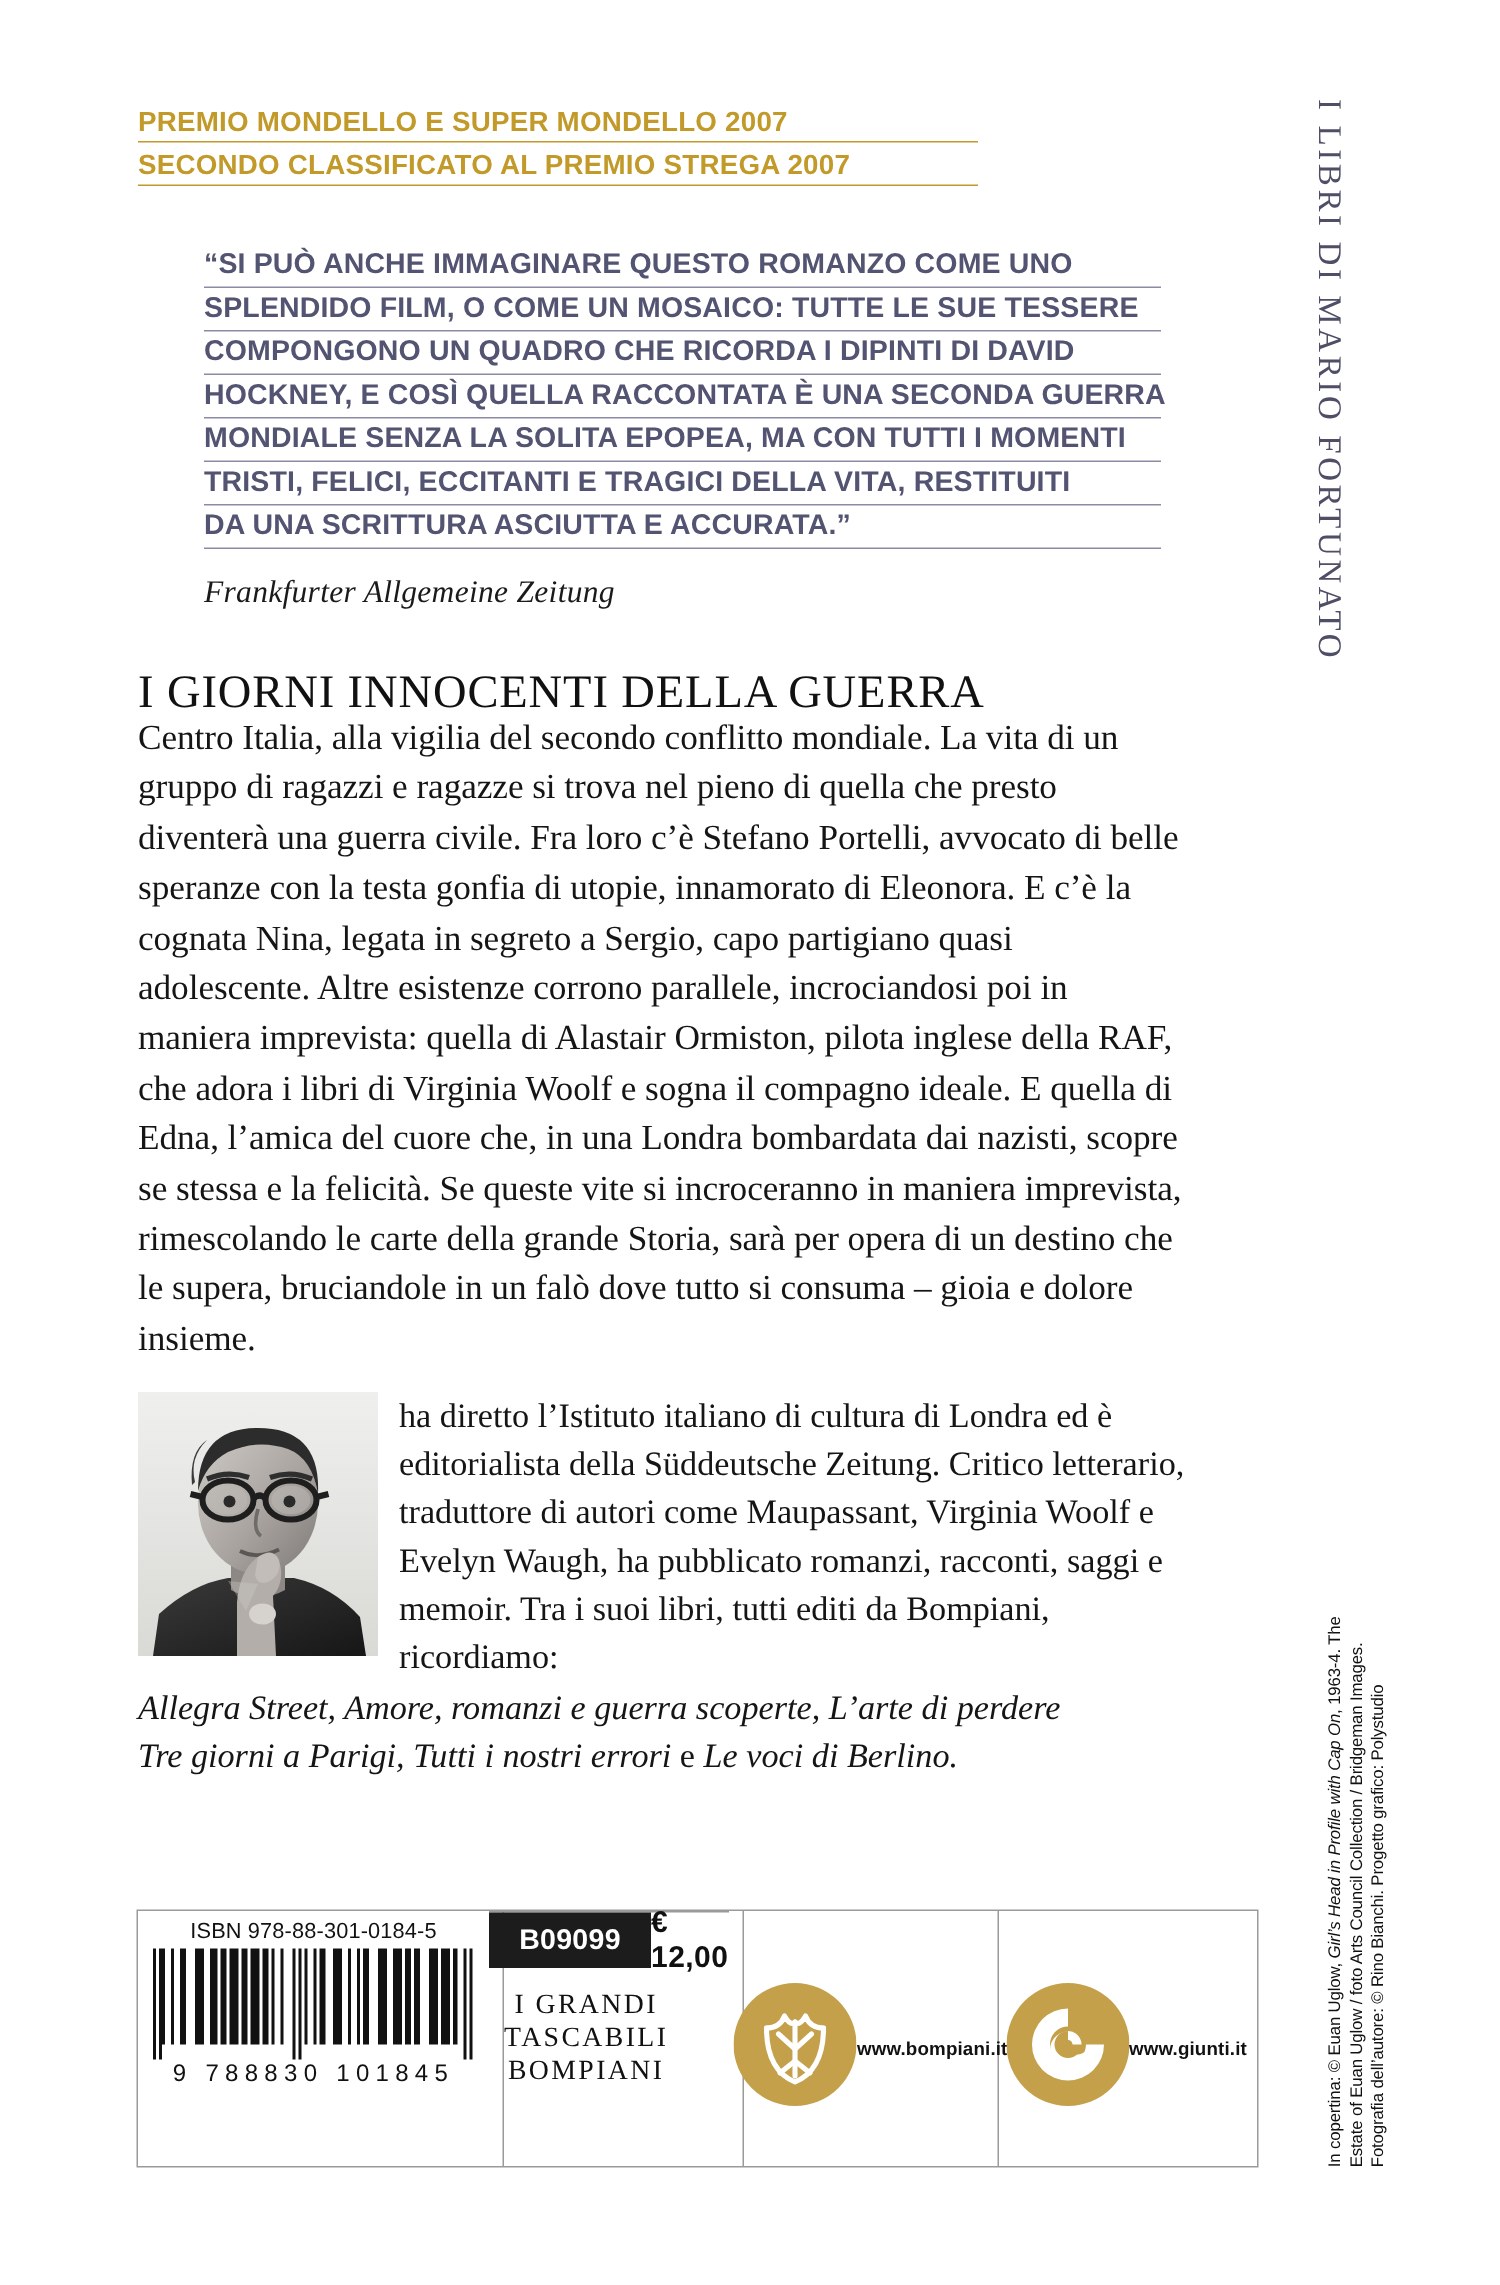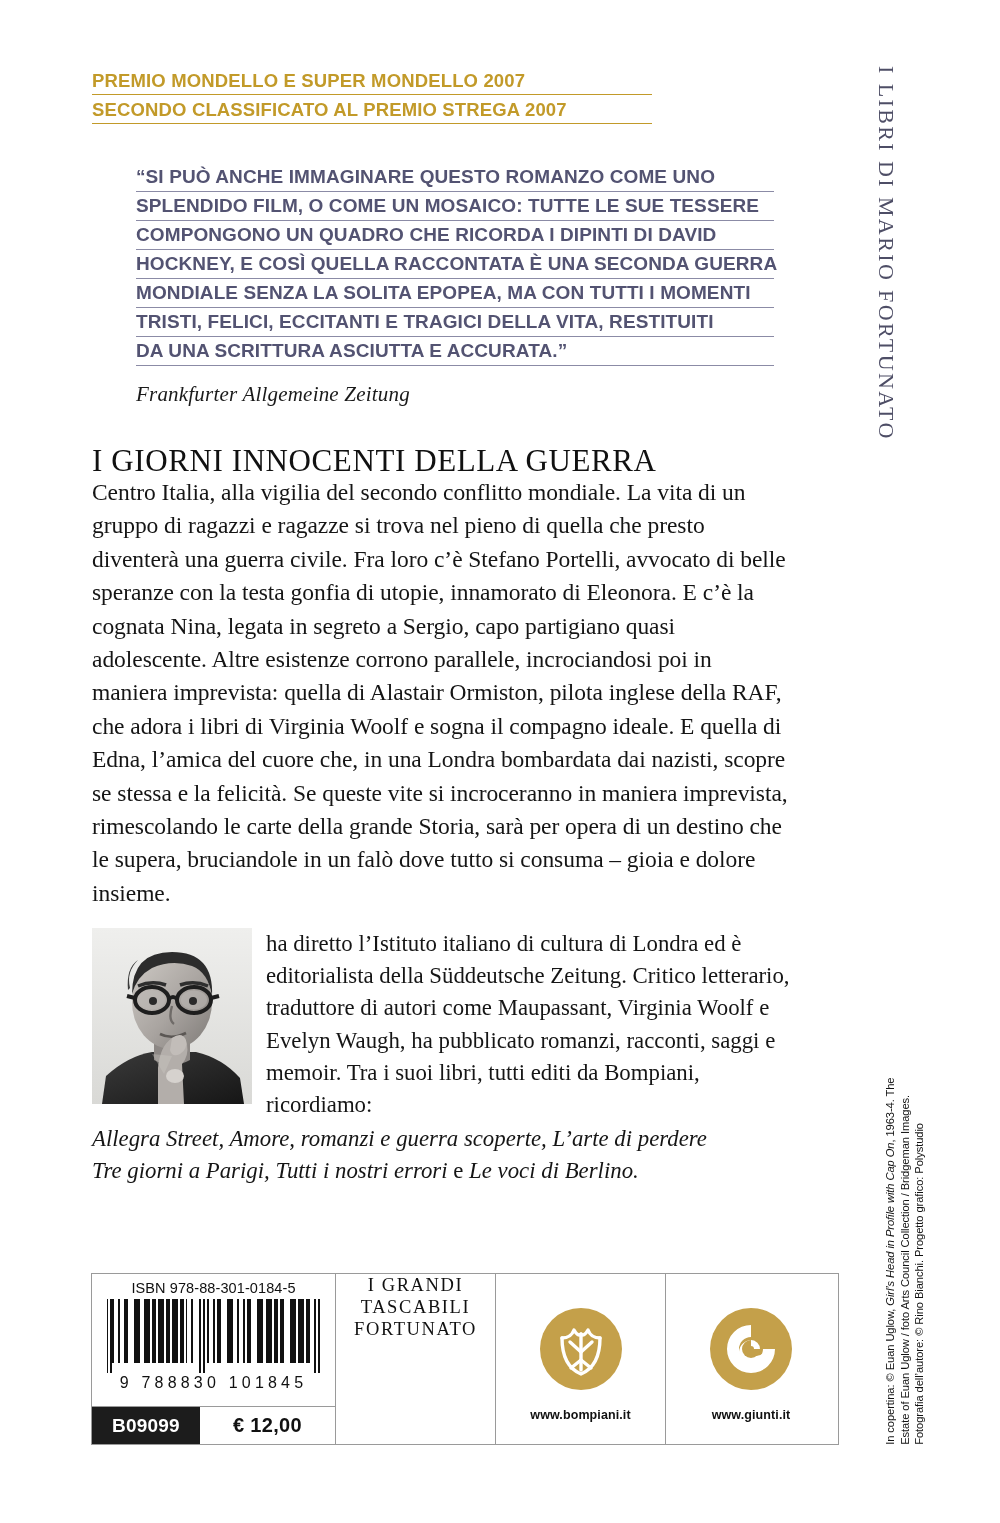--- a/index.html
+++ b/index.html
@@ -188,21 +188,21 @@
     width: 748px;
     height: 172px;
     display: flex;
     border: 1px solid #9a9a9a;
     background: #ffffff;
   }
   .panel-cell {
     border-right: 1px solid #9a9a9a;
     position: relative;
     display: flex;
-    flex-direction: column;
+    flex-direction: row;
   }
   .panel-cell:last-child { border-right: none; }
 
   .cell-barcode { width: 244px; }
   .cell-series  { width: 160px; align-items: center; justify-content: flex-start; }
   .cell-bomp    { width: 170px; align-items: center; justify-content: center; }
   .cell-giunti  { width: 170px; align-items: center; justify-content: center; }
 
   .barcode-area {
     flex: 1 1 auto;
@@ -458,21 +458,21 @@
       <div class="price-row">
         <div class="code-box">B09099</div>
         <div class="price-box">€ 12,00</div>
       </div>
     </div>
 
     <div class="panel-cell cell-series">
       <div class="series-name">
         <div>I  GRANDI</div>
         <div>TASCABILI</div>
-        <div>FORTUNATO</div>
+        <div>BOMPIANI</div>
       </div>
     </div>
 
     <div class="panel-cell cell-bomp">
       <div class="logo-roundel">
         <svg width="82" height="82" viewBox="0 0 82 82" xmlns="http://www.w3.org/2000/svg" aria-hidden="true">
           <circle cx="41" cy="41" r="41" fill="#c4a04a"></circle>
           <g fill="none" stroke="#ffffff" stroke-width="3.4" stroke-linejoin="round" stroke-linecap="round">
             <path d="M41 26 L41 62"></path>
             <path d="M22 30 Q22 58 41 66 Q60 58 60 30"></path>

